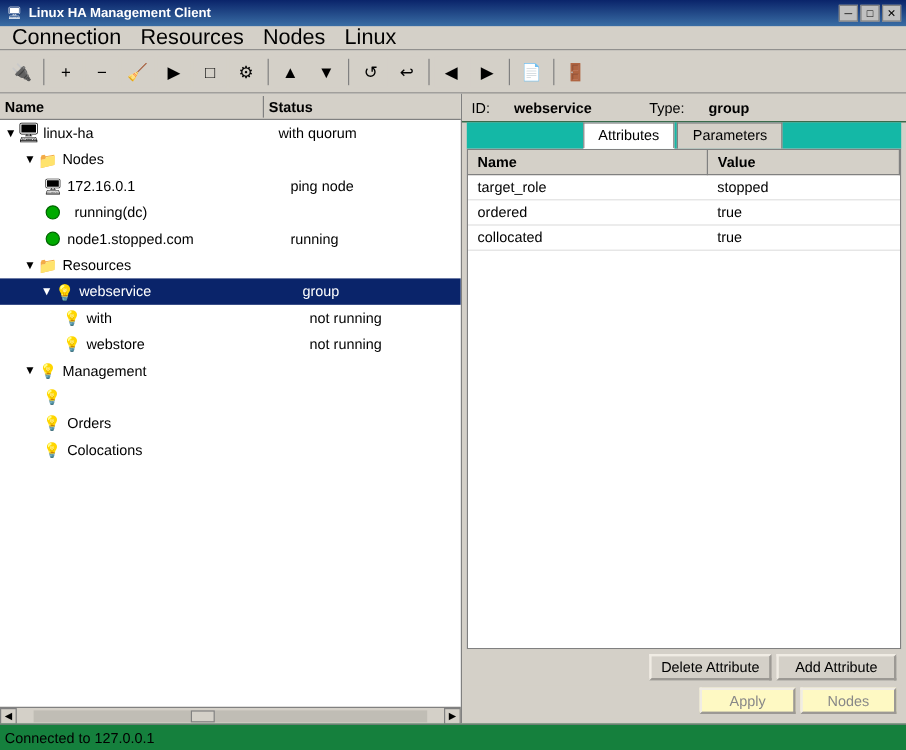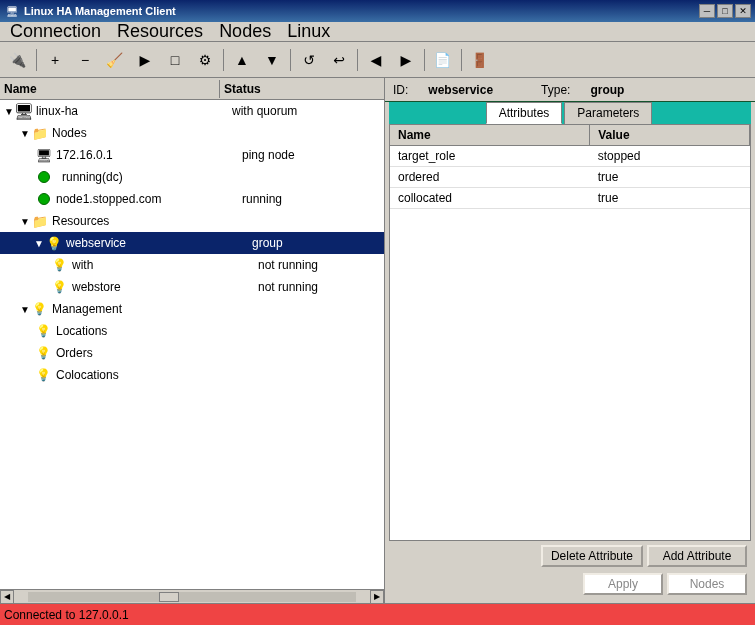--- a/index.html
+++ b/index.html
@@ -337,35 +337,35 @@
       cursor: pointer;
       padding: 0 8px;
     }
     .win-btn:disabled {
       color: #888888;
       cursor: default;
     }
     .win-btn-small {
       min-width: 80px;
       height: 22px;
-      background: #ffffff;
+      background: #fef9c3;
       border: 2px outset #f0ece4;
       font-size: 12px;
       cursor: pointer;
       padding: 0 8px;
     }
     .win-btn-small:disabled {
       color: #888888;
       cursor: default;
     }
 
     
     .status-bar {
       height: 22px;
-      background: #ef4444;
+      background: #15803d;
       border-top: 1px solid #808080;
       display: flex;
       align-items: center;
       padding: 3px 4px;
       font-size: 12px;
       flex-shrink: 0;
     }
 
     .right-content {
       display: flex;
@@ -514,21 +514,20 @@
           <span class="node-icon bulb-icon">💡</span>
         </div>
         <span class="tree-item-label">Management</span>
         <span class="tree-item-status"></span>
       </div>
 
       <div class="tree-item" style="padding-left:36px;">
         <div class="tree-item-indent">
           <span class="node-icon bulb-icon">💡</span>
         </div>
-        <span class="tree-item-label">Locations</span>
         <span class="tree-item-status"></span>
       </div>
 
       <div class="tree-item" style="padding-left:36px;">
         <div class="tree-item-indent">
           <span class="node-icon bulb-icon">💡</span>
         </div>
         <span class="tree-item-label">Orders</span>
         <span class="tree-item-status"></span>
       </div>

